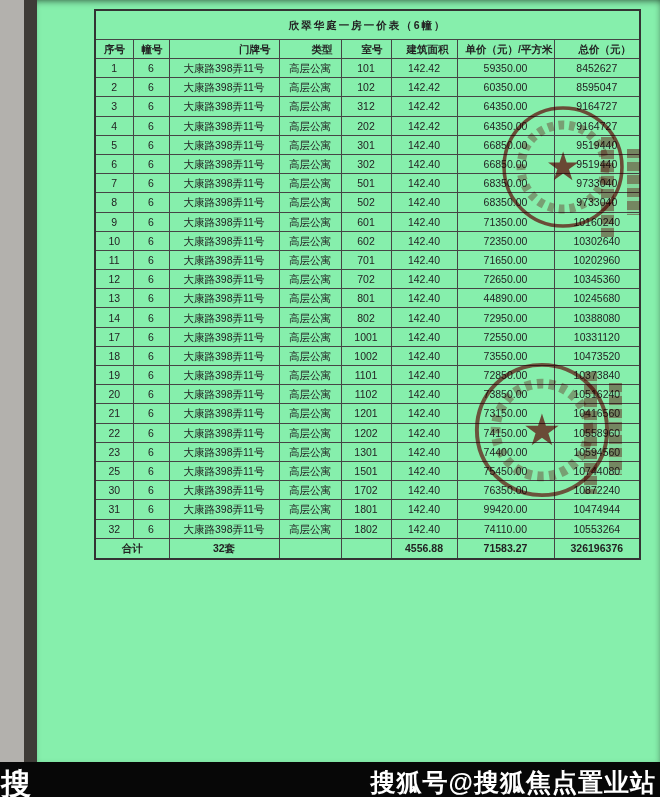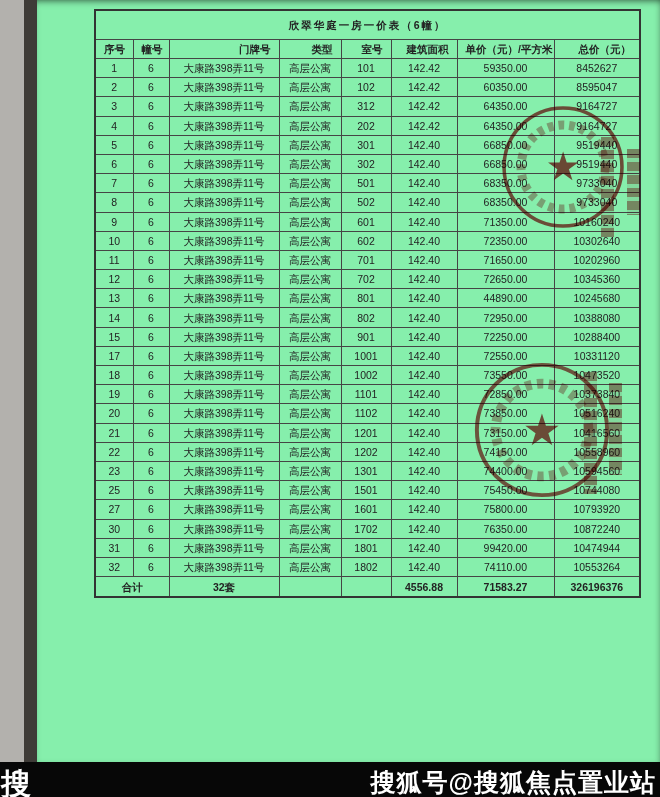--- a/index.html
+++ b/index.html
@@ -224,30 +224,20 @@
           <td>14</td>
           <td>6</td>
           <td>大康路398弄11号</td>
           <td>高层公寓</td>
           <td>802</td>
           <td>142.40</td>
           <td>72950.00</td>
           <td>10388080</td>
         </tr>
         <tr>
-          <td>15</td>
-          <td>6</td>
-          <td>大康路398弄11号</td>
-          <td>高层公寓</td>
-          <td>901</td>
-          <td>142.40</td>
-          <td>72250.00</td>
-          <td>10288400</td>
-        </tr>
-        <tr>
           <td>17</td>
           <td>6</td>
           <td>大康路398弄11号</td>
           <td>高层公寓</td>
           <td>1001</td>
           <td>142.40</td>
           <td>72550.00</td>
           <td>10331120</td>
         </tr>
         <tr>
@@ -312,30 +302,20 @@
         </tr>
         <tr>
           <td>25</td>
           <td>6</td>
           <td>大康路398弄11号</td>
           <td>高层公寓</td>
           <td>1501</td>
           <td>142.40</td>
           <td>75450.00</td>
           <td>10744080</td>
-        </tr>
-        <tr>
-          <td>27</td>
-          <td>6</td>
-          <td>大康路398弄11号</td>
-          <td>高层公寓</td>
-          <td>1601</td>
-          <td>142.40</td>
-          <td>75800.00</td>
-          <td>10793920</td>
         </tr>
         <tr>
           <td>30</td>
           <td>6</td>
           <td>大康路398弄11号</td>
           <td>高层公寓</td>
           <td>1702</td>
           <td>142.40</td>
           <td>76350.00</td>
           <td>10872240</td>

